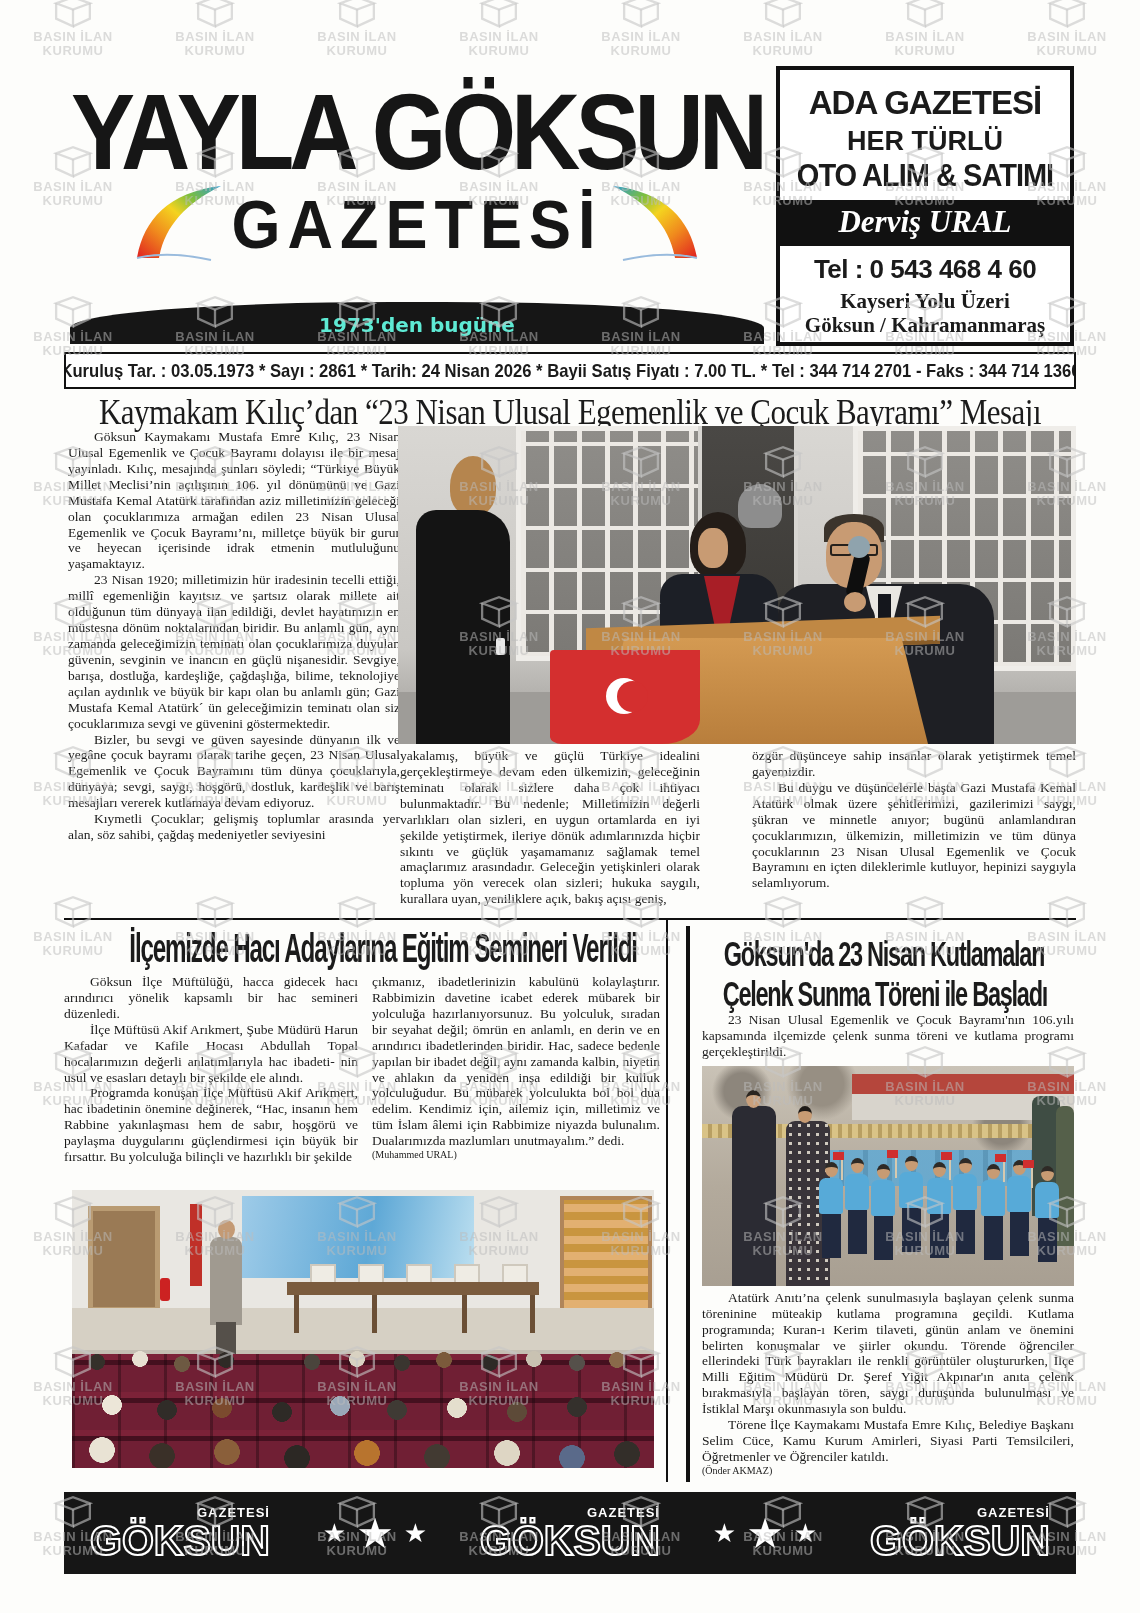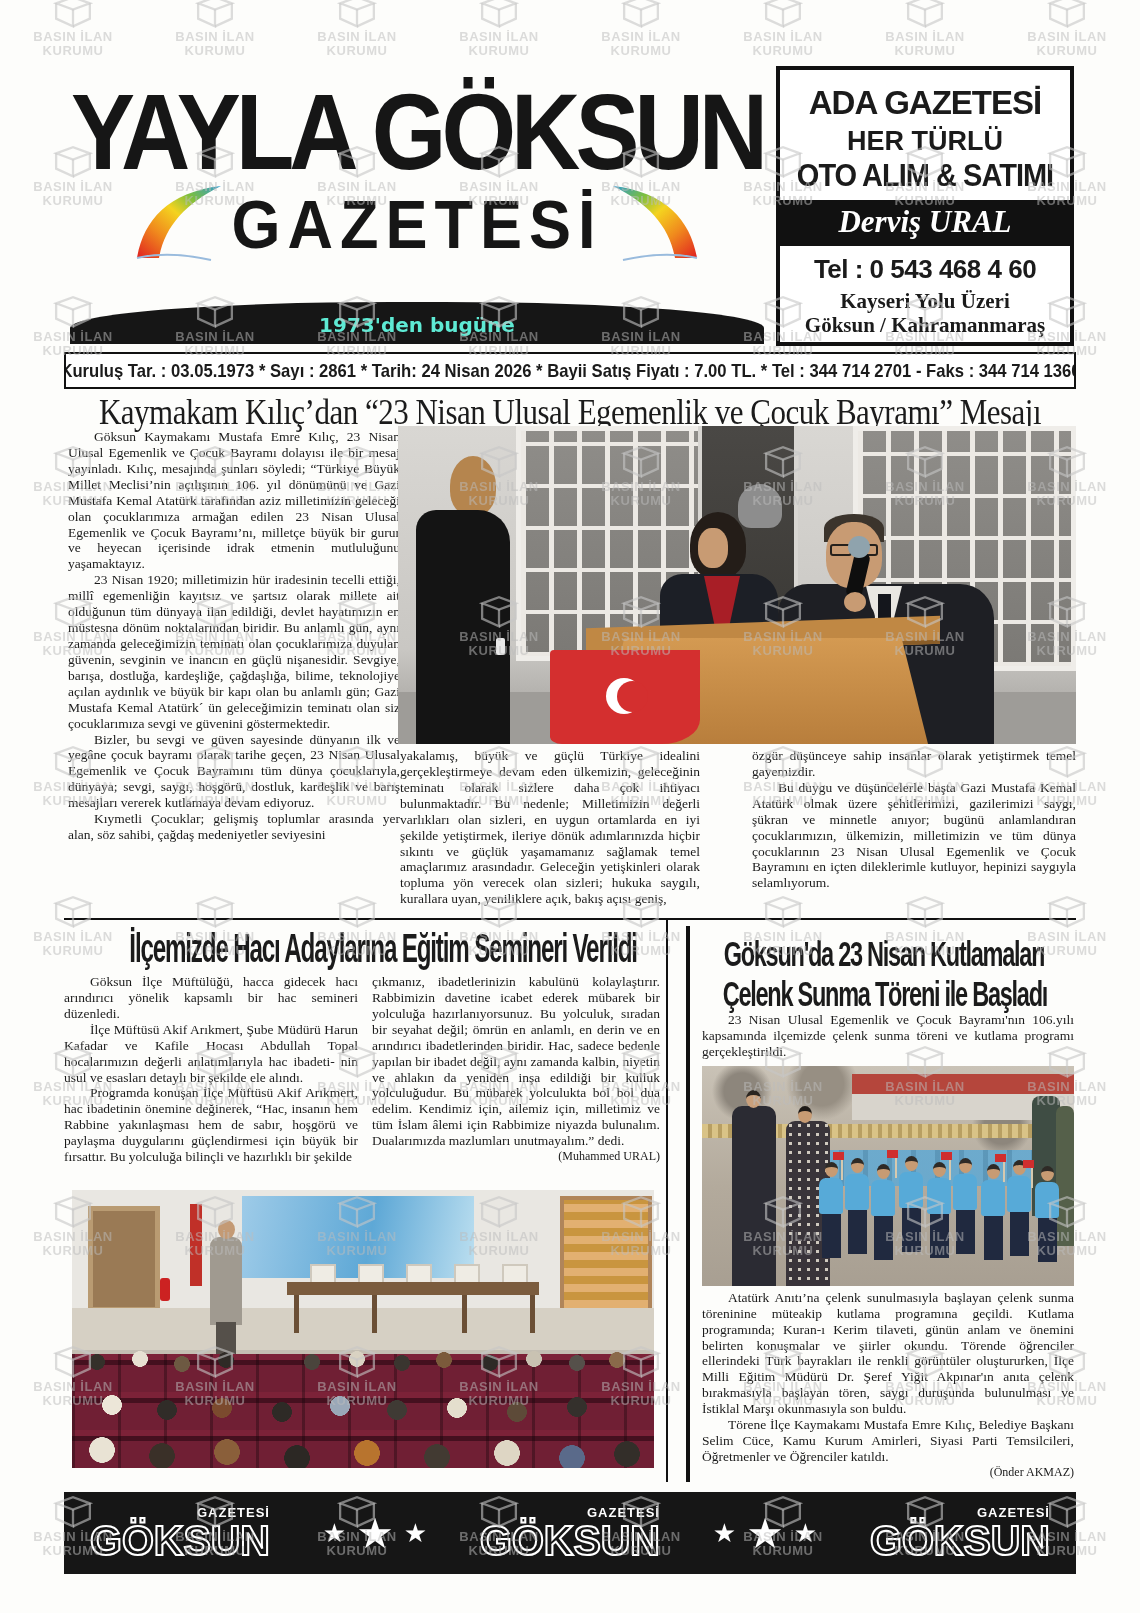--- a/index.html
+++ b/index.html
@@ -49,21 +49,21 @@
   .impact{font-family:"Liberation Sans",sans-serif;font-weight:bold;letter-spacing:-1.5px;white-space:nowrap;}
   .h2{left:64px;top:926px;width:594px;text-align:center;font-size:31px;transform:scale(0.78,1.3);
       transform-origin:center top;}
   .h3{left:692px;top:930px;width:384px;text-align:center;}
   .h3 div{font-size:28px;transform:scale(0.84,1.25);transform-origin:center top;line-height:40px;}
 
   
   .bodycol{font-size:13.5px;line-height:1.18;text-align:justify;}
   .bodycol p{margin:0;}
   .bodycol p.ind{text-indent:26px;}
-  .byline{text-align:right;font-size:12px;}
+  .byline{text-align:left;font-size:10px;}
 
   .a1-left{left:68px;top:429px;width:332px;height:488px;overflow:hidden;}
   .a1-col2{left:400px;top:748px;width:300px;height:168px;overflow:hidden;}
   .a1-col3{left:752px;top:748px;width:324px;height:168px;overflow:hidden;}
 
   .rule-h{left:64px;top:918px;width:1012px;height:1.5px;background:#111;}
   .rule-v{left:666px;top:920px;width:1.5px;height:562px;background:#111;}
 
   .a2-col1{left:64px;top:974px;width:294px;height:214px;overflow:hidden;}
   .a2-col2{left:372px;top:974px;width:288px;height:214px;overflow:hidden;}

